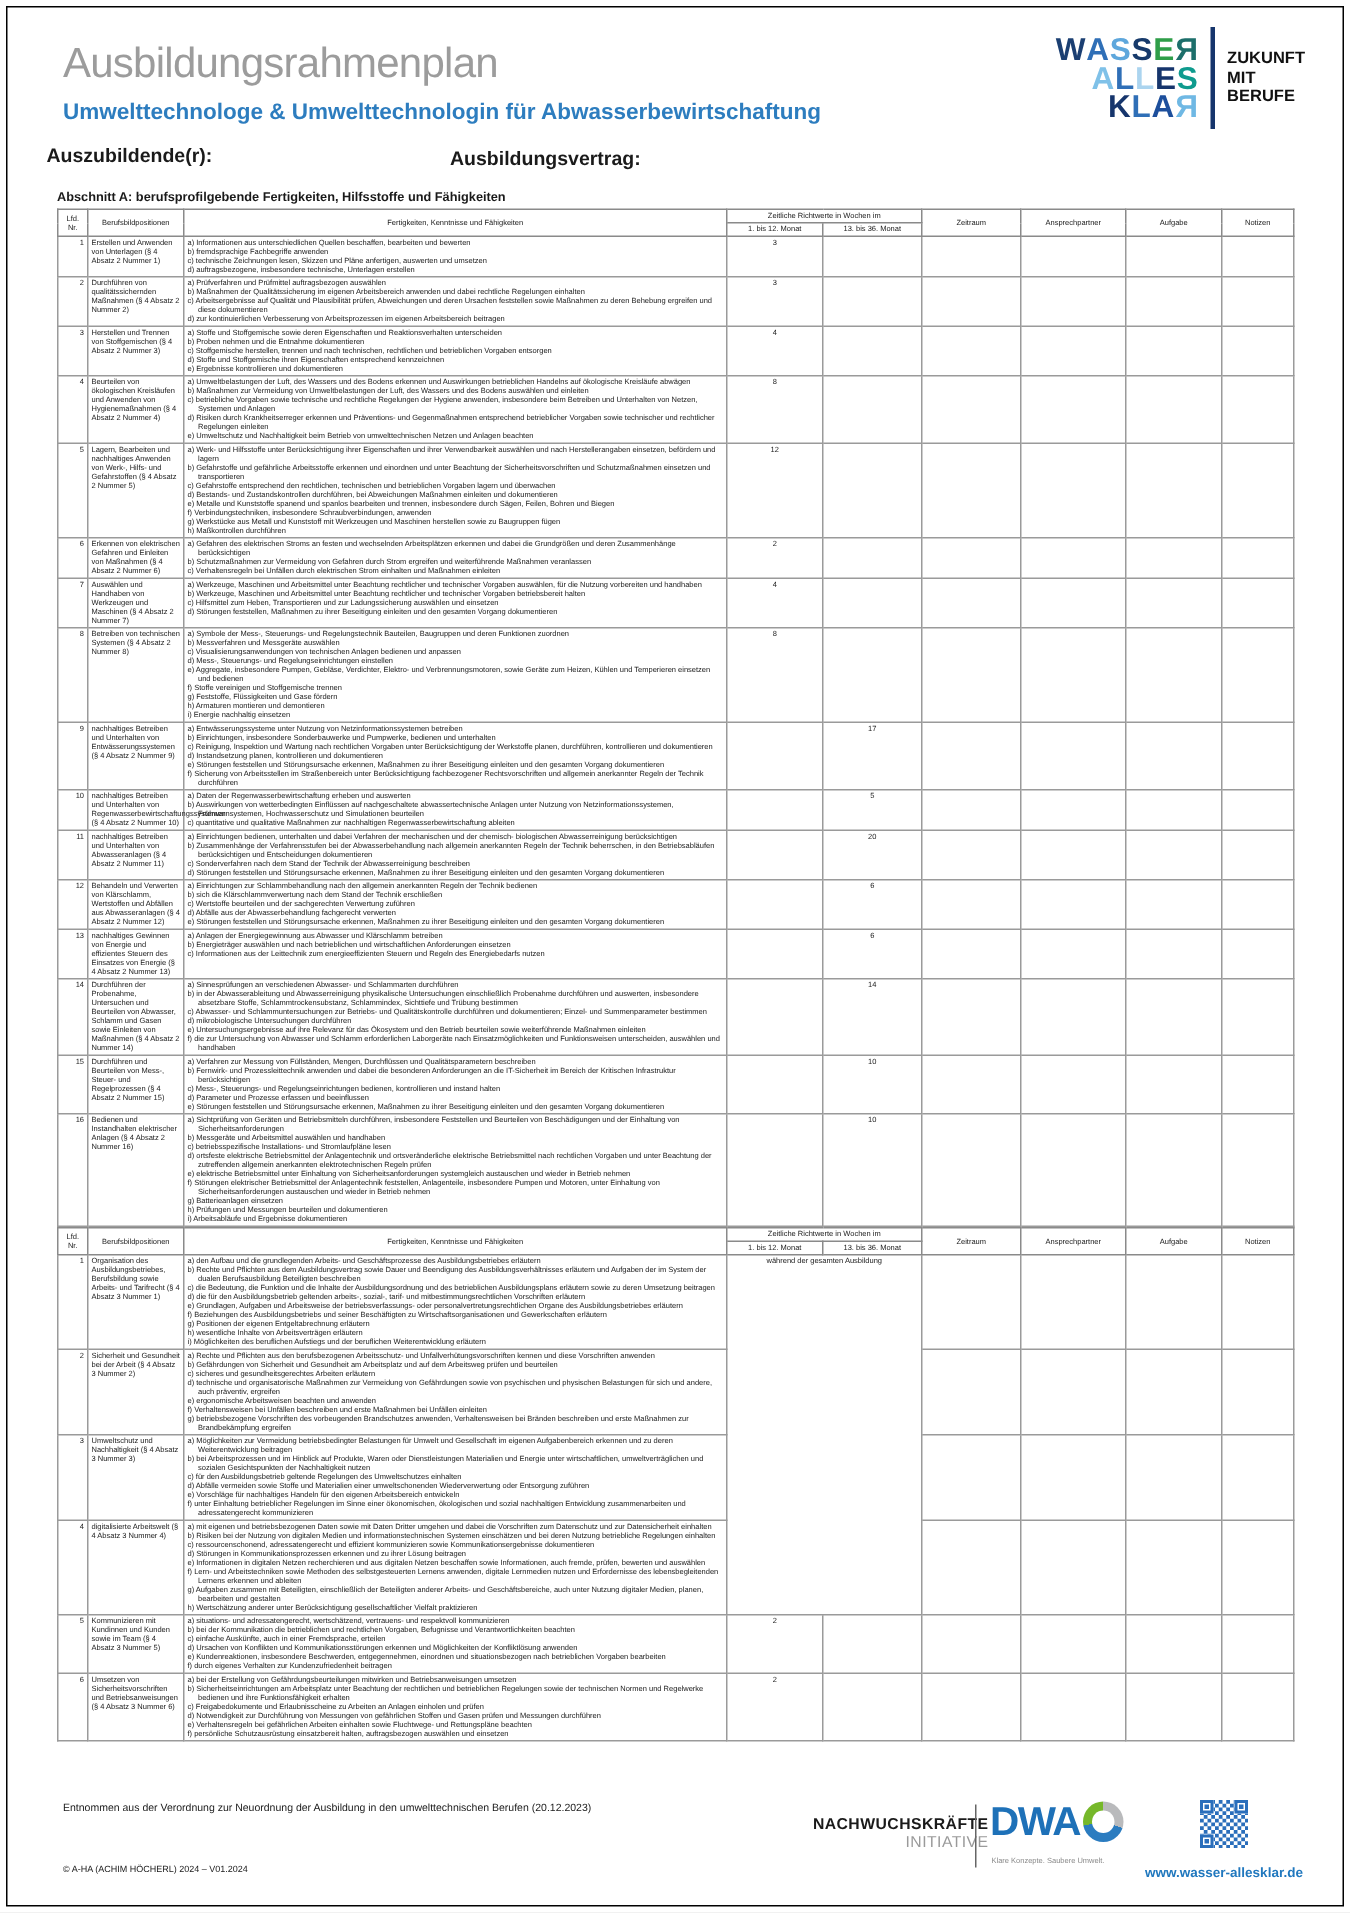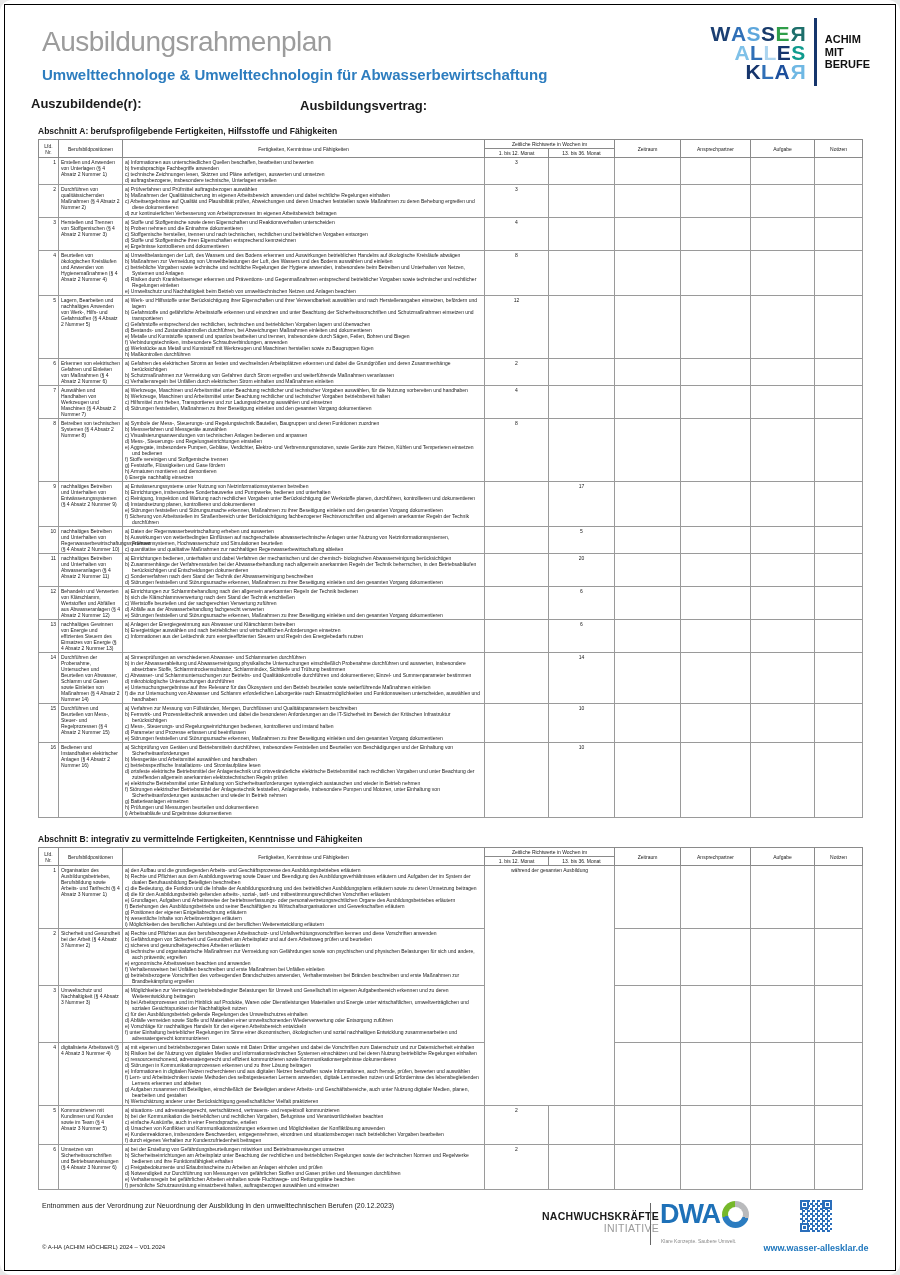--- a/index.html
+++ b/index.html
@@ -1,16 +1,16 @@
 <!DOCTYPE html>
 <html lang="de"><head>
 <meta charset="utf-8">
 <style>
   html,body{margin:0;padding:0;background:#e8e8e8;}
-  .page{position:relative;width:900px;height:1275px;background:#fff;font-family:"Liberation Sans",sans-serif;color:#1a1a1a;overflow:hidden;border-radius:12px;}
+  .page{position:relative;width:900px;height:1275px;background:#fff;font-family:"Liberation Sans",sans-serif;color:#1a1a1a;overflow:hidden;}
   .frame{position:absolute;inset:4px;border:1.5px solid #000;pointer-events:none;}
 
   
   .doc-title{position:absolute;left:42px;top:26px;font-size:28px;font-weight:400;color:#9c9c9c;letter-spacing:-0.5px;}
   .doc-subtitle{position:absolute;left:42px;top:66px;font-size:15px;font-weight:700;color:#2d7dbf;}
   .lbl-trainee{position:absolute;left:31px;top:96px;font-size:13px;font-weight:700;}
   .lbl-period{position:absolute;left:300px;top:98px;font-size:13px;font-weight:700;}
 
   
   .brand{position:absolute;right:30px;top:18px;display:flex;align-items:center;gap:8px;}
@@ -69,21 +69,21 @@
   <div class="lbl-period">Ausbildungsvertrag:</div>
 
   <div class="brand">
     <div class="brand-words" id="brand-words">
         <div><span style="color: rgb(27, 63, 114);">W</span><span style="color: rgb(47, 111, 183);">A</span><span style="color: rgb(94, 167, 220);">S</span><span style="color: rgb(23, 58, 107);">S</span><span style="color: rgb(47, 158, 73);">E</span><span class="flip" style="color: rgb(29, 111, 107);">R</span></div>
         <div><span style="color: rgb(127, 193, 232);">A</span><span style="color: rgb(47, 111, 183);">L</span><span style="color: rgb(171, 212, 239);">L</span><span style="color: rgb(22, 53, 108);">E</span><span style="color: rgb(15, 155, 142);">S</span></div>
         <div><span style="color: rgb(22, 53, 108);">K</span><span style="color: rgb(47, 111, 183);">L</span><span style="color: rgb(29, 79, 156);">A</span><span class="flip" style="color: rgb(111, 184, 228);">R</span></div>
       </div>
     <div class="brand-bar"></div>
     <div class="brand-claim" id="brand-claim">
-        <div>ACHIM</div>
+        <div>ZUKUNFT</div>
         <div>MIT</div>
         <div>BERUFE</div>
       </div>
   </div>
 
   <div class="content">
     <div class="section-title">Abschnitt A: berufsprofilgebende Fertigkeiten, Hilfsstoffe und Fähigkeiten</div>
 
     <table class="rahmen">
       <colgroup>
@@ -385,21 +385,20 @@
             <td class="wk"></td>
             <td class="wk">10</td>
             <td class="empty"></td>
             <td class="empty"></td>
             <td class="empty"></td>
             <td class="empty"></td>
           </tr>
         </tbody>
     </table>
 
-    <div class="section-title sec-b-title">Abschnitt B: integrativ zu vermittelnde Fertigkeiten, Kenntnisse und Fähigkeiten</div>
 
     <table class="rahmen">
       <colgroup>
         <col style="width:20px">
           <col style="width:64px">
           <col style="width:362px">
         <col style="width:64px">
           <col style="width:66px">
           <col style="width:66px">
         <col style="width:70px">

